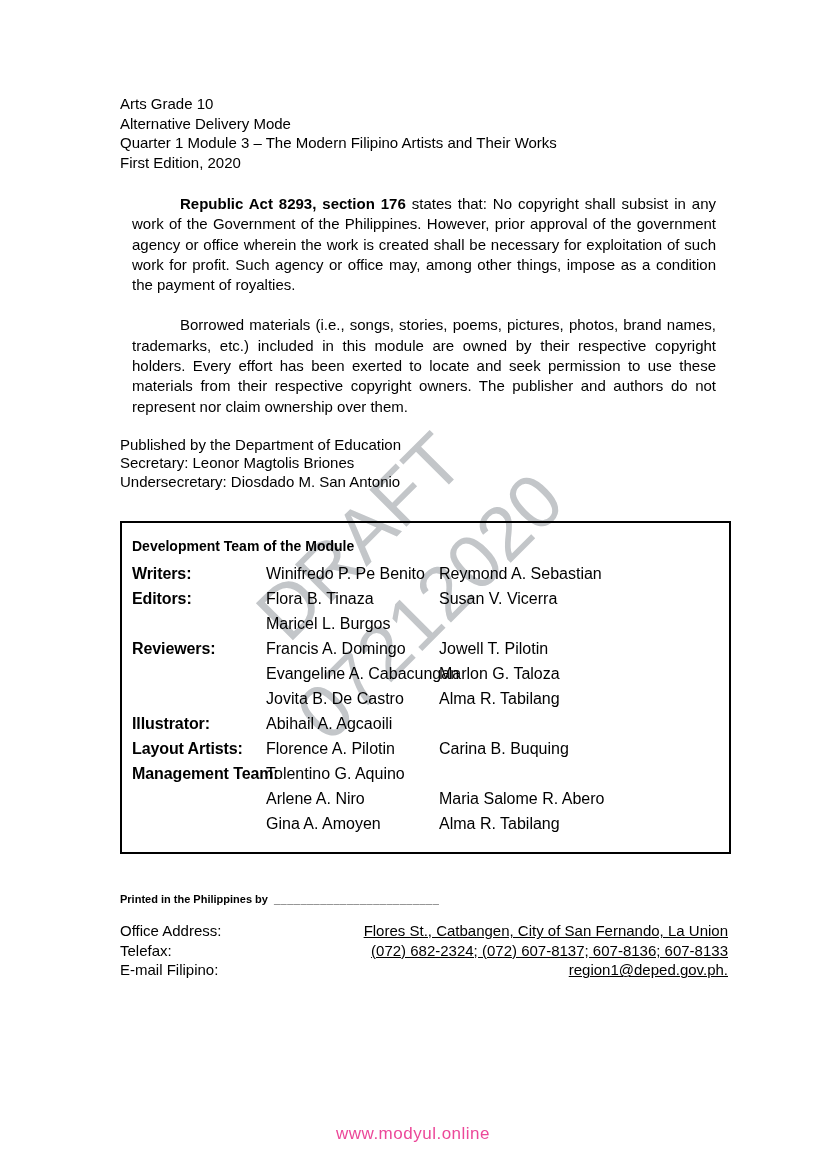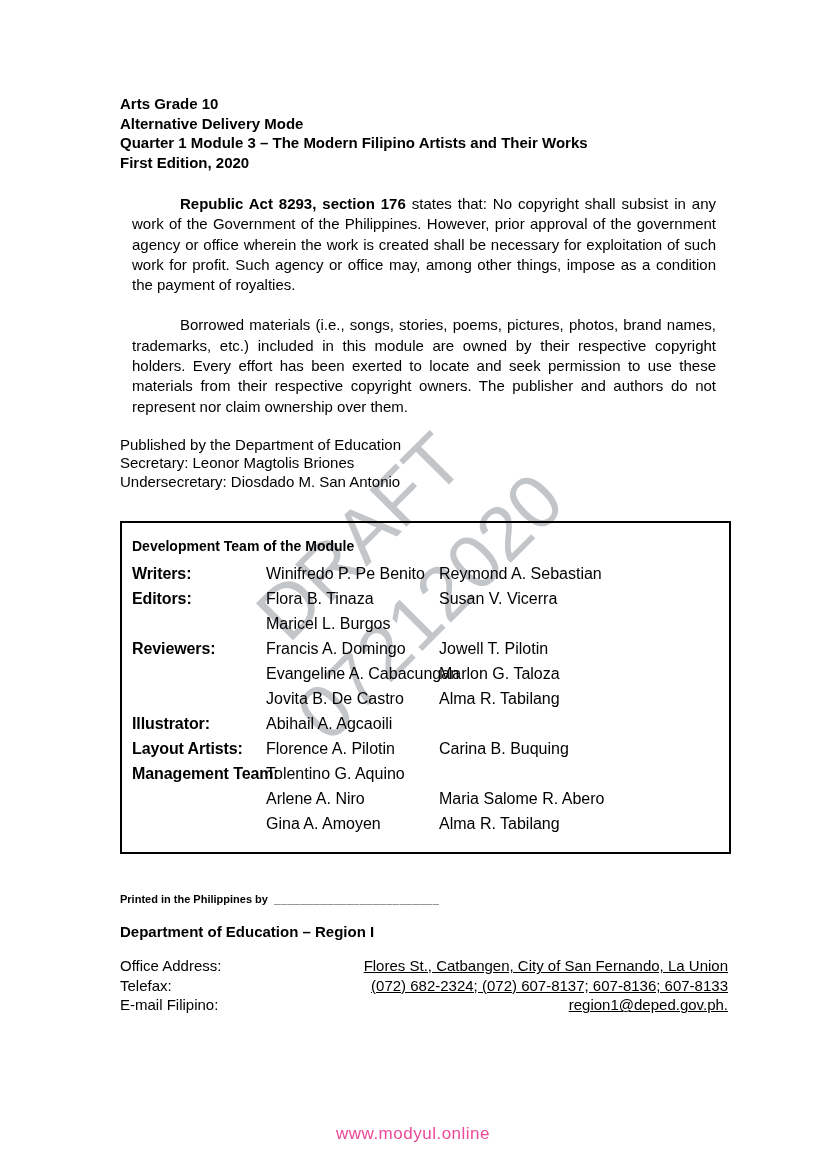--- a/index.html
+++ b/index.html
@@ -28,21 +28,21 @@
     color: #c3c6c9;
     text-align: center;
     white-space: nowrap;
   }
   
   .content {
     position: relative;
     z-index: 1;
     padding: 94px 98px 0 120px;
   }
-  .doc-header { font-size: 15px; font-weight: bold; line-height: 19.5px; }
+  .doc-header { font-size: 15px; font-weight: normal; line-height: 19.5px; }
   .para {
     margin: 12px;
     font-size: 15px;
     line-height: 20.3px;
     text-align: justify;
     text-indent: 48px;
   }
   .para-copyright { margin-top: 22px; }
   .para-borrowed  { margin-top: 20px; }
   .publisher { margin-top: 19px; font-size: 15px; line-height: 18.4px; }
@@ -179,21 +179,20 @@
         <span class="role"></span>
         <span>Gina A. Amoyen</span>
         <span>Alma R. Tabilang</span>
       </div>
     </div>
 
     <div class="printed">
       <span>Printed in the Philippines by</span><span class="blank">_________________________</span>
     </div>
 
-    <div class="region">Department of Education – Region I</div>
 
     <div class="contact">
       <div class="contact-row">
         <span>Office Address:</span>
         <span class="contact-value">Flores St., Catbangen, City of San Fernando, La Union</span>
       </div>
       <div class="contact-row">
         <span>Telefax:</span>
         <span class="contact-value">(072) 682-2324; (072) 607-8137; 607-8136; 607-8133</span>
       </div>

